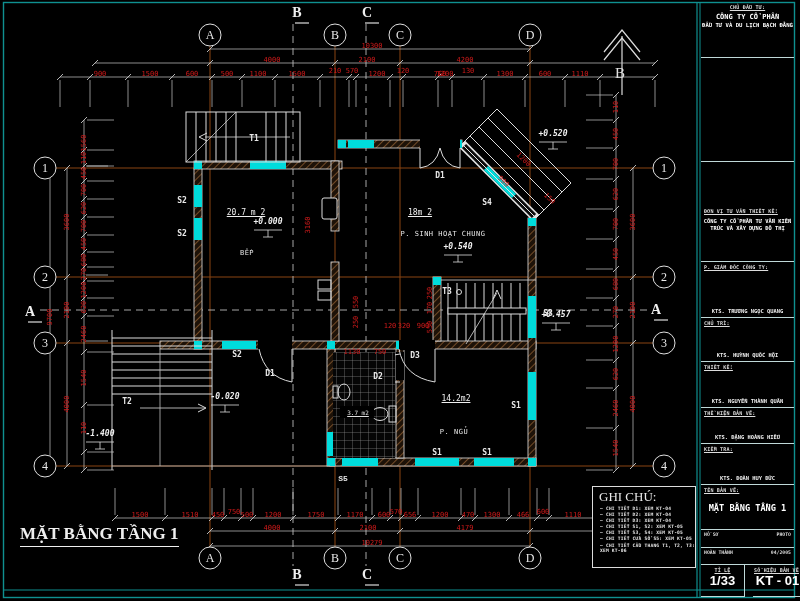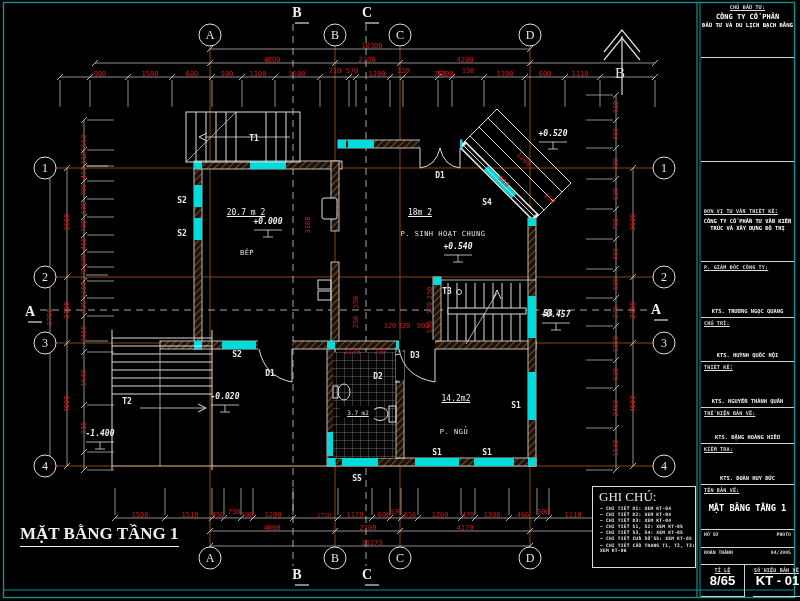--- a/index.html
+++ b/index.html
@@ -467,21 +467,21 @@
       <span class="lb dv" style="left: 616px; top: 448px; transform: translate(-50%, -50%) rotate(-90deg);">1540</span>
       <span class="lb dv" style="left: 633px; top: 222px; transform: translate(-50%, -50%) rotate(-90deg);">3600</span>
       <span class="lb dv" style="left: 633px; top: 310px; transform: translate(-50%, -50%) rotate(-90deg);">2100</span>
       <span class="lb dv" style="left: 633px; top: 404px; transform: translate(-50%, -50%) rotate(-90deg);">4000</span>
       <span class="lb d" style="left: 140px; top: 515px; transform: translate(-50%, -50%);">1500</span>
       <span class="lb d" style="left: 190px; top: 515px; transform: translate(-50%, -50%);">1510</span>
       <span class="lb d" style="left: 218px; top: 515px; transform: translate(-50%, -50%);">450</span>
       <span class="lb d" style="left: 234px; top: 512px; transform: translate(-50%, -50%);">750</span>
       <span class="lb d" style="left: 247px; top: 515px; transform: translate(-50%, -50%);">500</span>
       <span class="lb d" style="left: 273px; top: 515px; transform: translate(-50%, -50%);">1200</span>
-      <span class="lb d" style="left: 324px; top: 515px; transform: translate(-50%, -50%); font-family: Liberation Serif, serif;">1750</span>
+      <span class="lb d" style="left: 316px; top: 515px; transform: translate(-50%, -50%);">1750</span>
       <span class="lb d" style="left: 355px; top: 515px; transform: translate(-50%, -50%);">1170</span>
       <span class="lb d" style="left: 384px; top: 515px; transform: translate(-50%, -50%);">600</span>
       <span class="lb d" style="left: 396px; top: 512px; transform: translate(-50%, -50%);">570</span>
       <span class="lb d" style="left: 410px; top: 515px; transform: translate(-50%, -50%);">656</span>
       <span class="lb d" style="left: 440px; top: 515px; transform: translate(-50%, -50%);">1200</span>
       <span class="lb d" style="left: 468px; top: 515px; transform: translate(-50%, -50%);">470</span>
       <span class="lb d" style="left: 492px; top: 515px; transform: translate(-50%, -50%);">1300</span>
       <span class="lb d" style="left: 523px; top: 515px; transform: translate(-50%, -50%);">466</span>
       <span class="lb d" style="left: 543px; top: 512px; transform: translate(-50%, -50%);">600</span>
       <span class="lb d" style="left: 573px; top: 515px; transform: translate(-50%, -50%);">1110</span>
@@ -504,21 +504,21 @@
       <span class="lb dd" style="left: 503px; top: 182px; transform: translate(-50%, -50%) rotate(45deg);">900</span>
       <span class="lb dd" style="left: 549px; top: 199px; transform: translate(-50%, -50%) rotate(45deg);">150</span>
       <span class="lb tag" style="left: 182px; top: 201px; transform: translate(-50%, -50%);">S2</span>
       <span class="lb tag" style="left: 182px; top: 234px; transform: translate(-50%, -50%);">S2</span>
       <span class="lb tag" style="left: 237px; top: 355px; transform: translate(-50%, -50%);">S2</span>
       <span class="lb tag" style="left: 516px; top: 406px; transform: translate(-50%, -50%);">S1</span>
       <span class="lb tag" style="left: 437px; top: 453px; transform: translate(-50%, -50%);">S1</span>
       <span class="lb tag" style="left: 487px; top: 453px; transform: translate(-50%, -50%);">S1</span>
       <span class="lb tag" style="left: 548px; top: 314px; transform: translate(-50%, -50%);">S3</span>
       <span class="lb tag" style="left: 487px; top: 203px; transform: translate(-50%, -50%);">S4</span>
-      <span class="lb tag" style="left: 357px; top: 479px; transform: translate(-50%, -50%);">S5</span>
+      <span class="lb tag" style="left: 343px; top: 479px; transform: translate(-50%, -50%); font-family: Liberation Mono, monospace;">S5</span>
       <span class="lb tag" style="left: 440px; top: 176px; transform: translate(-50%, -50%);">D1</span>
       <span class="lb tag" style="left: 270px; top: 374px; transform: translate(-50%, -50%);">D1</span>
       <span class="lb tag" style="left: 378px; top: 377px; transform: translate(-50%, -50%);">D2</span>
       <span class="lb tag" style="left: 415px; top: 356px; transform: translate(-50%, -50%);">D3</span>
       <span class="lb tag" style="left: 254px; top: 139px; transform: translate(-50%, -50%);">T1</span>
       <span class="lb tag" style="left: 127px; top: 402px; transform: translate(-50%, -50%);">T2</span>
       <span class="lb tag" style="left: 447px; top: 292px; transform: translate(-50%, -50%);">T3</span>
       <span class="lb lvl" style="left: 268px; top: 222px; transform: translate(-50%, -50%);">+0.000</span>
       <span class="lb lvl" style="left: 458px; top: 247px; transform: translate(-50%, -50%);">+0.540</span>
       <span class="lb lvl" style="left: 553px; top: 134px; transform: translate(-50%, -50%);">+0.520</span>
@@ -616,21 +616,21 @@
     <div class="tb-row" style="top:528px;height:18px;">
       <span>HỒ SƠ</span>
       <span>PHOTO</span>
     </div>
     <div class="tb-row" style="top:546px;height:17px;">
       <span>HOÀN THÀNH</span>
       <span>04/2005</span>
     </div>
     <div class="tb-cell" style="top:563px;height:32px;width:44px;border-right:1px solid #bfd8d8;">
       <span class="tb-label tb-center" style="margin-left:0;">TỈ LỆ</span>
-      <div class="tb-num">8/65</div>
+      <div class="tb-num">1/33</div>
     </div>
     <div class="tb-cell" style="top:563px;height:32px;left:52px;width:49px;">
       <span class="tb-label" style="margin-left:1px;">SỐ HIỆU BẢN VẼ</span>
       <div class="tb-num">KT - 01</div>
     </div>
   </div>
 
 </div>
 
 </body></html>

